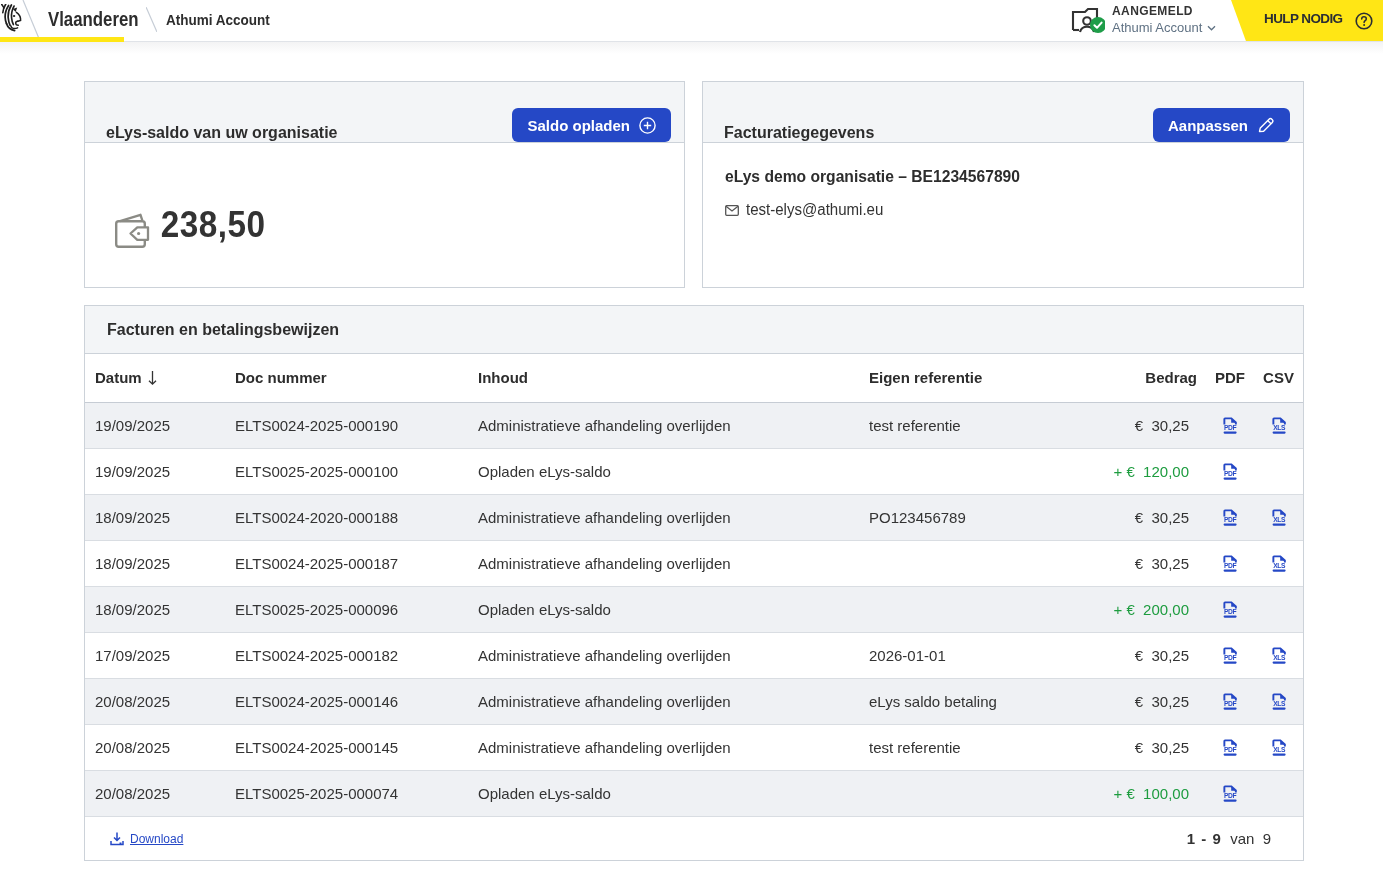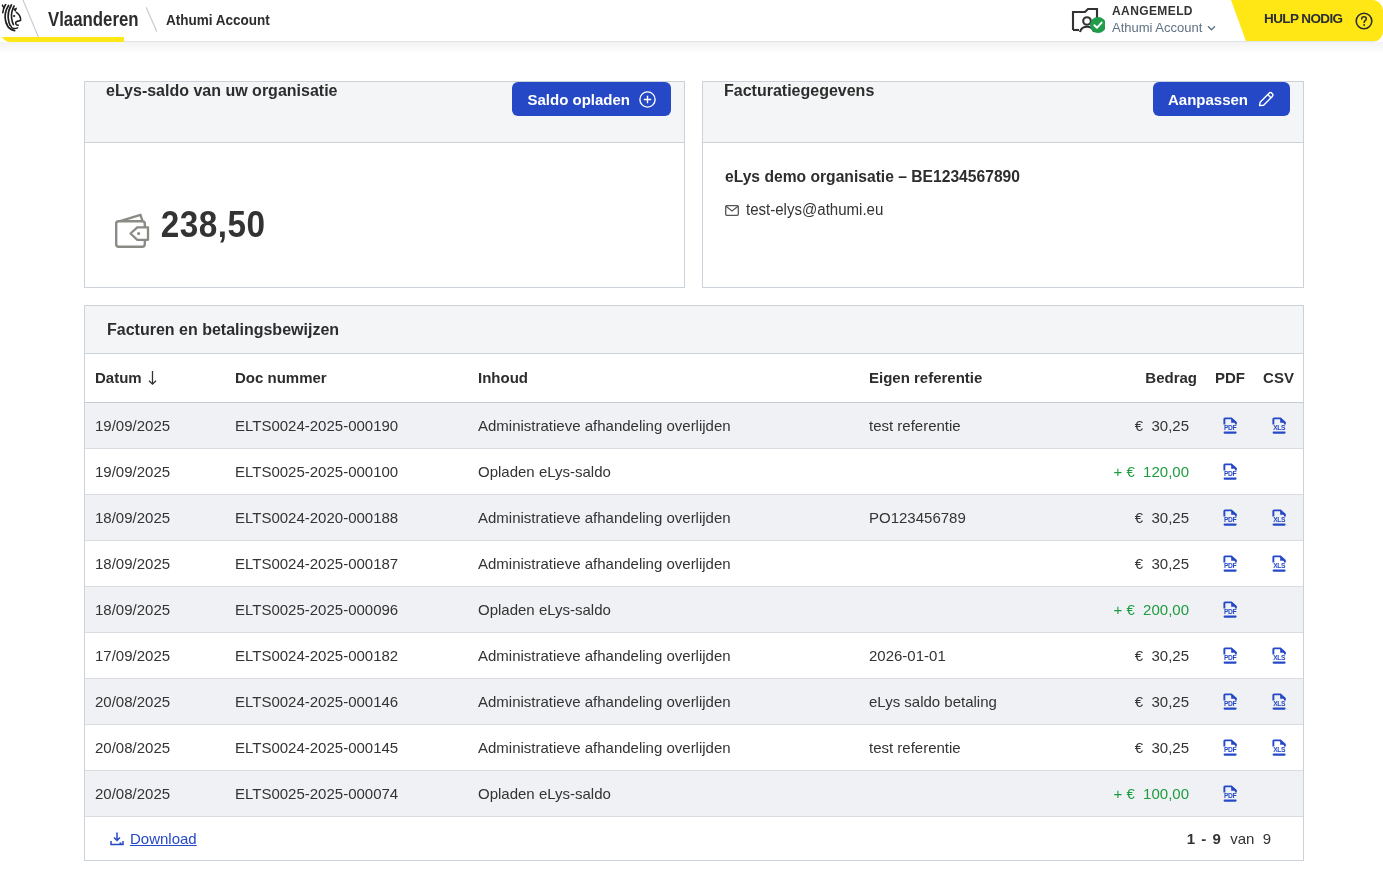--- a/index.html
+++ b/index.html
@@ -1,21 +1,21 @@
 <!DOCTYPE html>
 <html lang="nl"><head>
 <meta charset="utf-8">
 <title>Athumi Account</title>
 <style>
 * { margin:0; padding:0; box-sizing:border-box; }
 html,body { width:1383px; height:879px; background:#fff; font-family:"Liberation Sans", sans-serif; color:#333; }
 body { overflow:hidden; }
 
 
-.hdr { position:relative; height:42px; background:#fff; overflow:hidden;border-radius:11px; }
+.hdr { position:relative; height:42px; background:#fff; overflow:hidden; }
 .hdr-line { position:absolute; left:0; right:0; top:41px; height:1px; background:#e0e3e8; }
 .hdr-shadow { position:absolute; left:0; right:0; top:42px; height:12px; background:linear-gradient(#f3f3f4,#ffffff); }
 .yellowbar { position:absolute; left:0; top:37px; width:124px; height:5px; background:#ffe615; z-index:5; }
 .lion { position:absolute; left:1px; top:4px; }
 .slash1 { position:absolute; left:23px; top:0; width:17px; height:41px; overflow:visible; }
 .slash2 { position:absolute; left:146px; top:7px; width:11px; height:25px; }
 .vlaanderen { position:absolute; left:48px; top:8px; font-size:20px; font-weight:700; color:#2d2d2d; transform:scaleX(0.84); transform-origin:0 50%; }
 .appname { position:absolute; left:166px; top:11px; font-size:15px; font-weight:700; color:#2d2d2d; transform:scaleX(0.9); transform-origin:0 50%; }
 .acct { position:absolute; left:1071px; top:-2px; height:41px; display:flex; align-items:center; }
 .acct-txt { margin-left:7px; }
@@ -23,21 +23,21 @@
 .acct-l2 { font-size:13px; color:#5f7183; line-height:15px; display:flex; align-items:center; gap:5px; position:relative; top:2.5px; }
 .help { position:absolute; left:1231px; top:0; height:41px; width:175px; background:#ffe615; transform:skewX(20deg); transform-origin:0 0; }
 .help-inner { transform:skewX(-20deg); transform-origin:0 0; height:100%; display:flex; align-items:center; padding-left:33px; gap:10px; font-size:13.5px; font-weight:700; letter-spacing:-0.6px; color:#2b2e33; }
 
 
 .main { width:1220px; margin:39px 0 0 84px; }
 .cards { display:flex; gap:17px; }
 .card { border:1px solid #ccd2d9; background:#fff; }
 .card1 { width:601px; height:207px; }
 .card2 { width:602px; height:207px; }
-.card-h { height:61px; background:#f3f5f7; border-bottom:1px solid #ccd2d9; display:flex; align-items:flex-start; justify-content:space-between; padding:0 13px 0 21px; }
+.card-h { height:61px; background:#f3f5f7; border-bottom:1px solid #ccd2d9; display:flex; align-items:flex-end; justify-content:space-between; padding:0 13px 0 21px; }
 .card-h .ttl { font-size:16px; font-weight:700; color:#2d2d2d; }
 .btn { display:inline-flex; align-items:center; gap:9px; background:#2548c6; color:#fff; border:none; border-radius:6px; height:34px; padding:6px 15px; font-family:"Liberation Sans", sans-serif; font-size:15px; font-weight:600; }
 
 
 .saldo-body { height:145px; display:flex; flex-direction:row; align-items:center; }
 .saldo-num { font-size:37px; font-weight:700; color:#333; margin-top:18px; margin-left:5px; letter-spacing:0.5px; transform:scaleX(0.9); }
 
 
 .fact-body { padding:24px 0 0 22px; }
 .org { font-size:17px; font-weight:700; color:#2d2d2d; transform:scaleX(0.92); transform-origin:0 50%; }
@@ -58,21 +58,21 @@
 tbody tr:nth-child(odd) { background:#eff1f4; }
 tbody tr { border-top:1px solid #d9dde2; }
 tbody tr:first-child { border-top:1px solid #c6ccd4; }
 td.r, th.r { text-align:right; }
 td.amt { padding-right:10px; }
 th.r { padding-right:2px; }
 td:last-child, th:last-child { padding-right:7px; }
 td.c svg { position:relative; top:2px; }
 .grn { color:#1d9c3f; }
 .tfoot { height:44px; border-top:1px solid #d9dde2; display:flex; align-items:center; justify-content:space-between; padding:0 32px 0 24px; }
-.dl { display:flex; align-items:center; gap:5px; color:#2548c6; font-size:15px; }
+.dl { display:flex; align-items:center; gap:5px; color:#2548c6; font-size:12px; }
 .dl span { text-decoration:underline; }
 .pag { font-size:15px; color:#333; }
 .pag b { letter-spacing:1px; }
 </style>
 </head>
 <body>
 
 <div class="hdr">
   <svg class="lion" width="21" height="29" viewBox="0 0 21 29" fill="none" stroke="#1f1f1f" stroke-linecap="round">
     <path d="M0.6,0.2 L3,3.9" stroke-width="1.6"></path>

